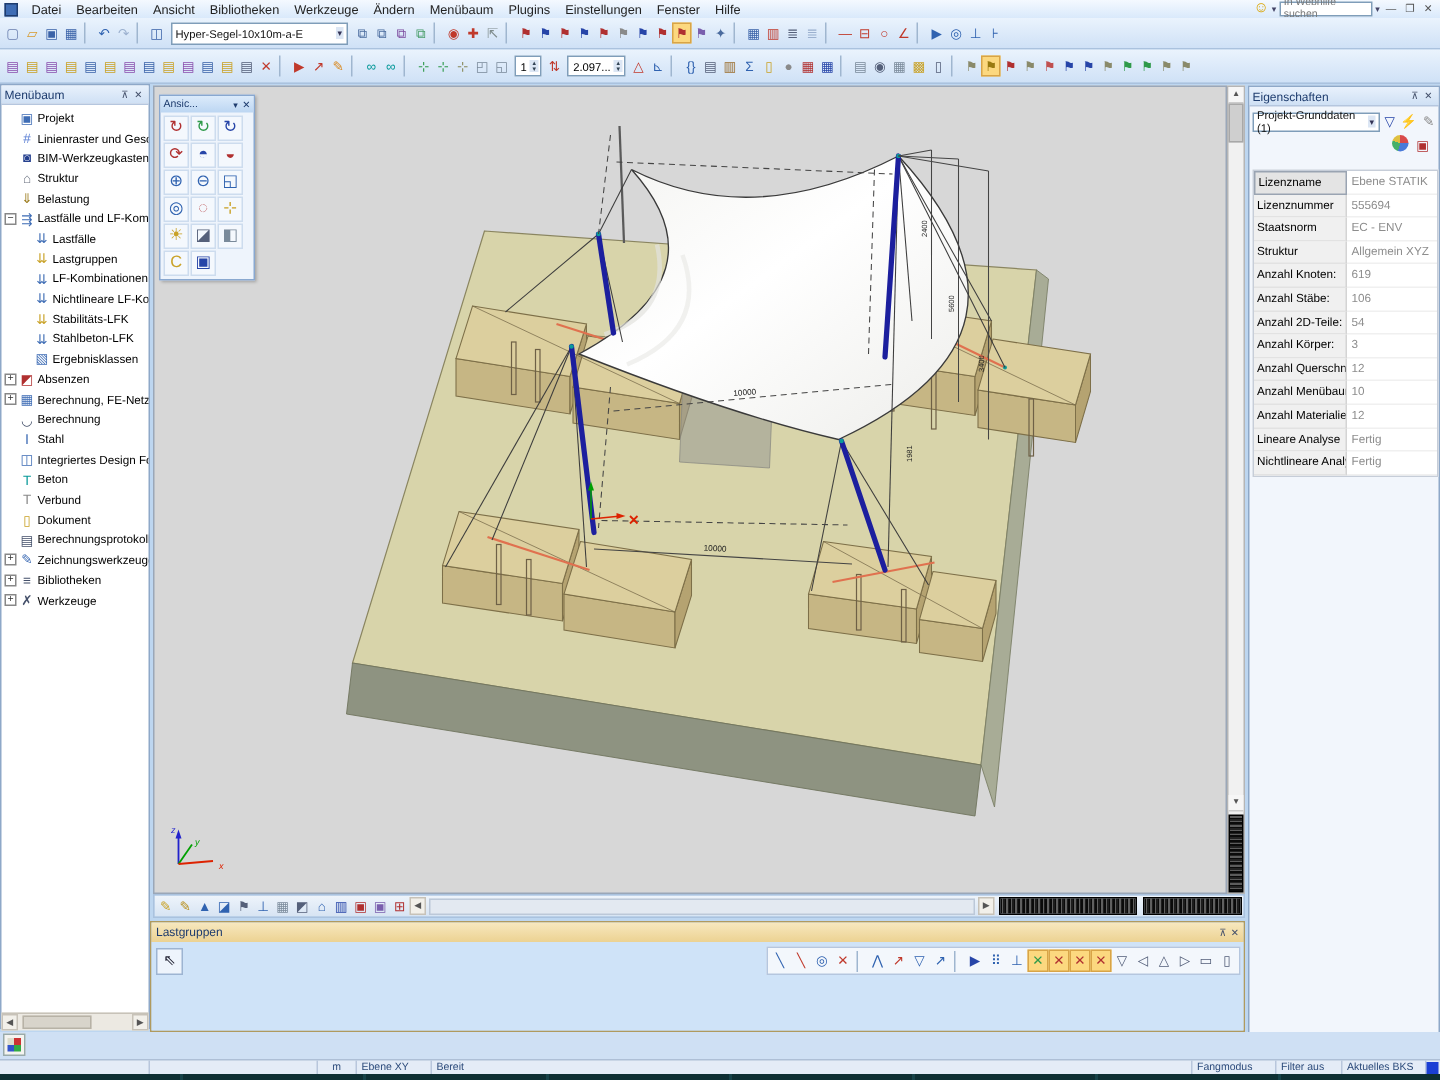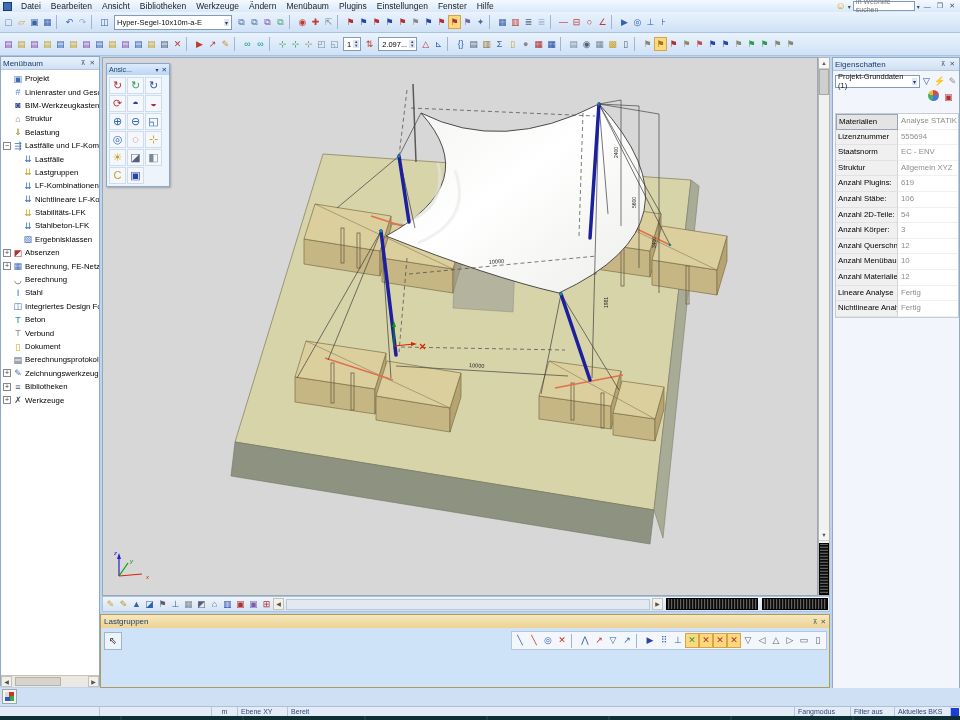--- a/index.html
+++ b/index.html
@@ -652,37 +652,37 @@
         <span class="ti" style="color: rgb(201, 162, 39);">⚡</span>
         <span class="ti" style="color: rgb(138, 138, 138);">✎</span>
       </div>
   </div>
   <div id="rp-toolrow2">
     <span id="pie"></span>
     <span class="rpbtn" style="color:#b03030">▣</span>
   </div>
   <div id="proptable">
       <div class="prow">
-        <div class="pl">Materialien</div>
-        <div class="pv">Analyse STATIK</div>
+        <div class="pl">Lizenzname</div>
+        <div class="pv">Ebene STATIK</div>
       </div>
       <div class="prow">
         <div class="pl">Lizenznummer</div>
         <div class="pv">555694</div>
       </div>
       <div class="prow">
         <div class="pl">Staatsnorm</div>
         <div class="pv">EC - ENV</div>
       </div>
       <div class="prow">
         <div class="pl">Struktur</div>
         <div class="pv">Allgemein XYZ</div>
       </div>
       <div class="prow">
-        <div class="pl">Anzahl Plugins:</div>
+        <div class="pl">Anzahl Knoten:</div>
         <div class="pv">619</div>
       </div>
       <div class="prow">
         <div class="pl">Anzahl Stäbe:</div>
         <div class="pv">106</div>
       </div>
       <div class="prow">
         <div class="pl">Anzahl 2D-Teile:</div>
         <div class="pv">54</div>
       </div>

